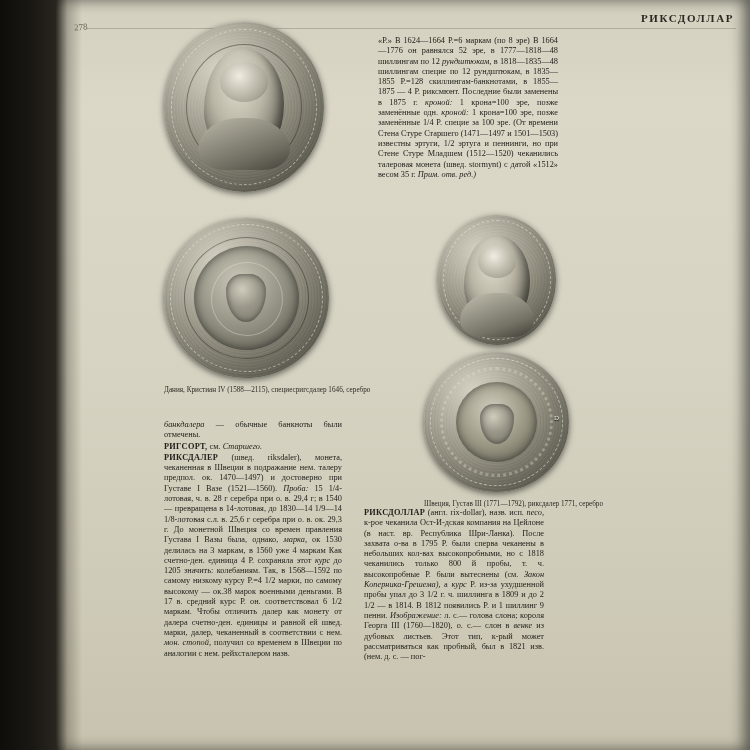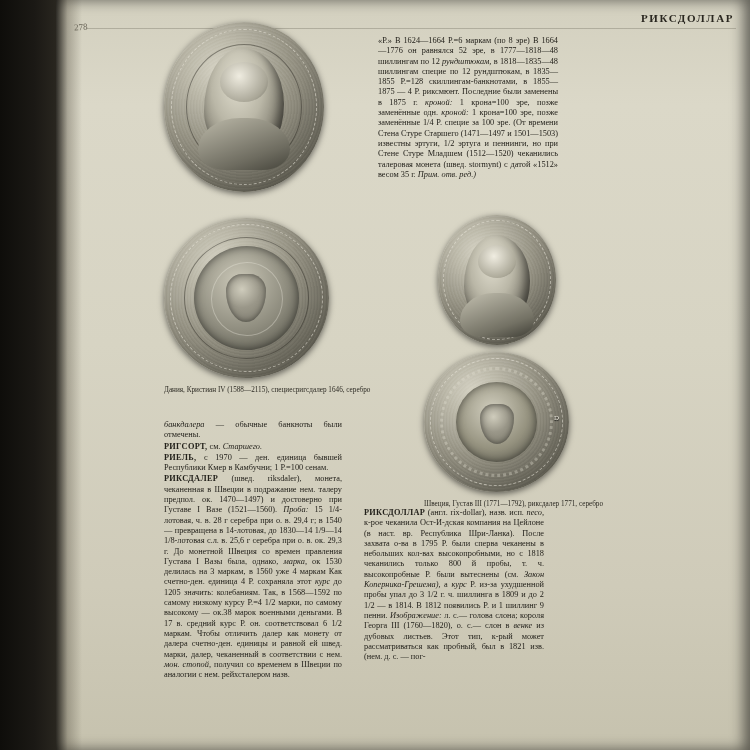--- a/index.html
+++ b/index.html
@@ -216,21 +216,20 @@
       </div>
       <div class="caption" style="left:0;top:148px;width:230px;">Швеция, Густав III (1771—1792), риксдалер 1771, серебро</div>
     </div>
 
     <div class="col" id="col-left" style="top:408px;left:108px;width:178px;">
 
       <p class="para noind"><span class="ital">банкдалера</span><span> — обычные банкноты были отмечены.</span></p>
 
       <p class="para noind"><span class="entry-term">РИГСОРТ,</span><span> см. </span><span class="ital">Старшего.</span></p>
 
-      <p class="para noind"><span class="entry-term">РИЕЛЬ,</span><span> с 1970 — ден. единица бывшей Республики Кмер в Камбучни; 1 Р.=100 сенам.</span></p>
 
       <p class="para noind"><span class="entry-term">РИКСДАЛЕР</span><span> (швед. riksdaler), монета, чеканенная в Швеции в подражание нем. талеру предпол. ок. 1470—1497) и достоверно при Густаве I Вазе (1521—1560). </span><span class="ital">Проба:</span><span> 15 1/4-лотовая, ч. в. 28 г серебра при о. в. 29,4 г; в 1540— превращена в 14-лотовая, до 1830—14 1/9—14 1/8-лотовая с.л. в. 25,6 г серебра при о. в. ок. 29,3 г. До монетной Швеция со времен правления Густава I Вазы была, однако, </span><span class="ital">марка,</span><span> ок 1530 делилась на 3 маркам, в 1560 уже 4 маркам Как счетно-ден. единица 4 Р. сохраняла этот </span><span class="ital">курс</span><span> до 1205 значить: колебаниям. Так, в 1568—1592 по самому низкому курсу Р.=4 1/2 марки, по самому высокому — ок.38 марок военными деньгами. В 17 в. средний курс Р. он. соответствовал 6 1/2 маркам. Чтобы отличить далер как монету от далера счетно-ден. единицы и равной ей швед. марки, далер, чеканенный в соответствии с нем. </span><span class="ital">мон. стопой,</span><span> получил со временем в Швеции по аналогии с нем. рейхсталером назв.</span></p>
     </div>
 
     <div class="col" id="col-right" style="left:310px;top:36px;width:180px;margin-left:12px;">
       <p class="para noind"><span>«Р.» В 1624—1664 Р.=6 маркам (по 8 эре) В 1664—1776 он равнялся 52 эре, в 1777—1818—48 шиллингам по 12 </span><span class="ital">рундштюкам,</span><span> в 1818—1835—48 шиллингам специе по 12 рундштюкам, в 1835—1855 Р.=128 скиллингам-банкнотами, в 1855—1875 — 4 Р. риксмюнт. Последние были заменены в 1875 г. </span><span class="ital">кроной:</span><span> 1 крона=100 эре, позже заменённые одн. </span><span class="ital">кроной:</span><span> 1 крона=100 эре, позже заменённые 1/4 Р. специе за 100 эре. (От времени Стена Стуре Старшего (1471—1497 и 1501—1503) известны эртуги, 1/2 эртуга и пеннинги, но при Стене Стуре Младшем (1512—1520) чеканились талеровая монета (швед. stormynt) с датой «1512» весом 35 г. </span><span class="ital">Прим. отв. ред.)</span></p>
     </div>
 
     <div class="col" style="left:308px;top:508px;width:180px;">
       <p class="para noind"><span class="entry-term">РИКСДОЛЛАР</span><span> (англ. rix-dollar), назв. исп. </span><span class="ital">песо,</span><span> к-рое чеканила Ост-И-дская компания на Цейлоне (в наст. вр. Республика Шри-Ланка). После захвата о-ва в 1795 Р. были сперва чеканены в небольших кол-вах высокопробными, но с 1818 чеканились только 800 й пробы, т. ч. высокопробные Р. были вытеснены (см. </span><span class="ital">Закон Коперника-Грешема),</span><span> а </span><span class="ital">курс</span><span> Р. из-за ухудшенной пробы упал до 3 1/2 г. ч. шиллинга в 1809 и до 2 1/2 — в 1814. В 1812 появились Р. и 1 шиллинг 9 пенни. </span><span class="ital">Изображение:</span><span> л. с.— голова слона; короля Георга III (1760—1820), о. с.— слон в </span><span class="ital">венке</span><span> из дубовых листьев. Этот тип, к-рый может рассматриваться как пробный, был в 1821 изв.(нем. д. с. — пог-</span></p>

